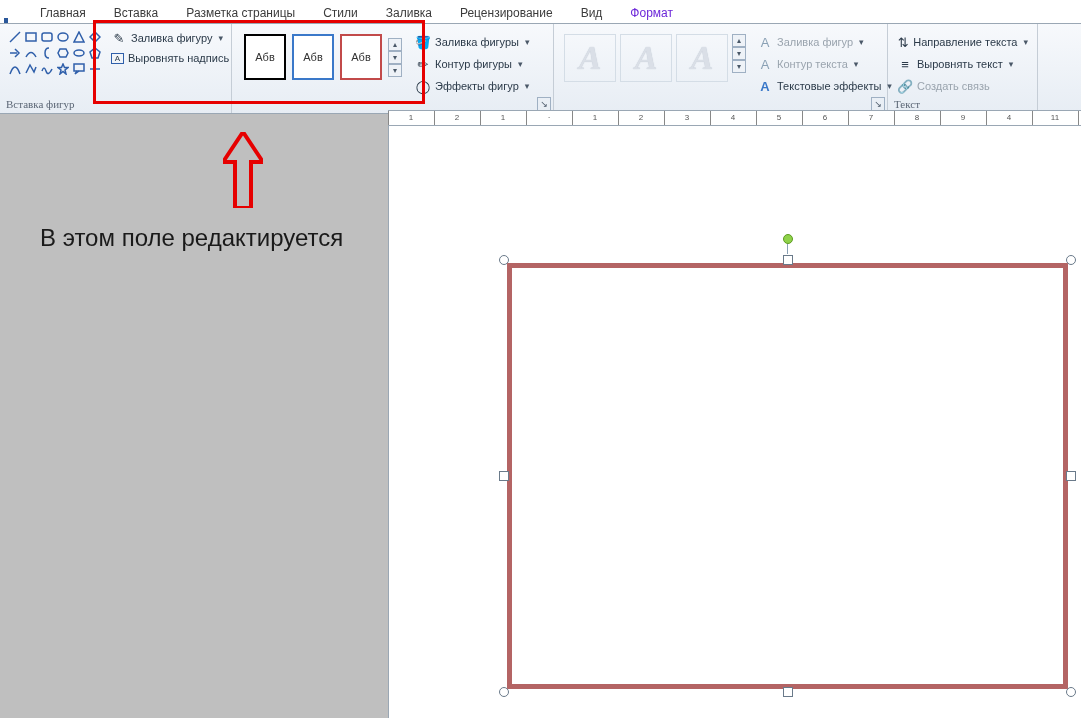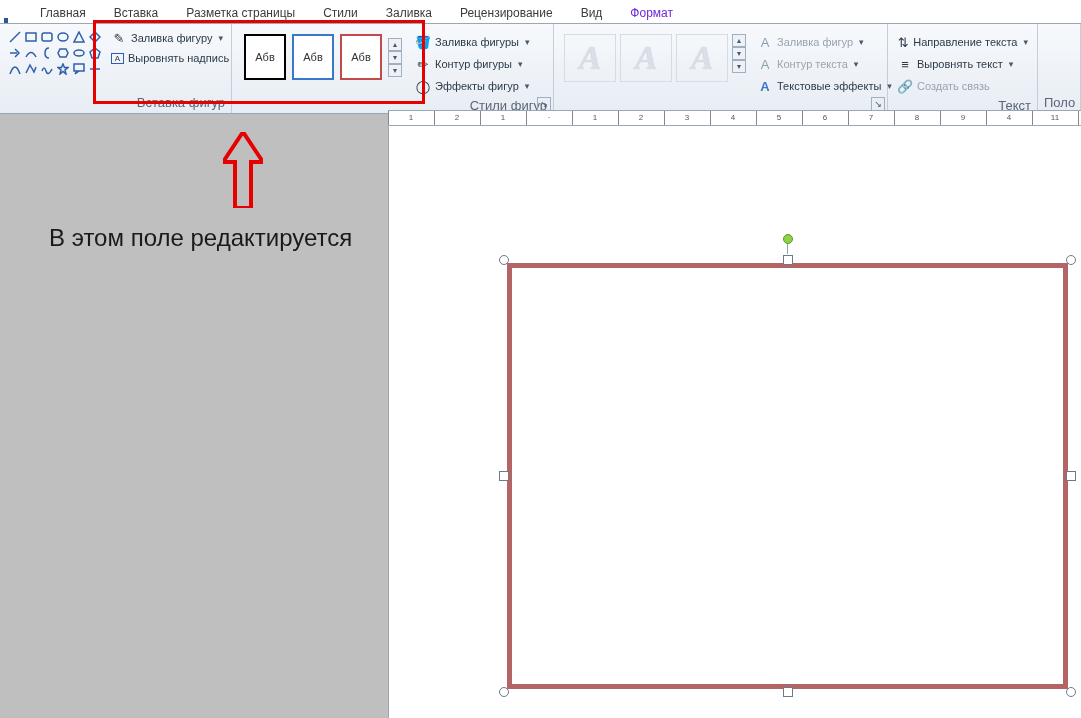--- a/index.html
+++ b/index.html
@@ -22,22 +22,23 @@
   .ribbon {
     display: flex; height: 90px;
     background: linear-gradient(#f7f9fc,#e7edf4);
     border-bottom: 1px solid #9aa7b4;
   }
   .group {
     display:flex; flex-direction:column; justify-content:space-between;
     border-right:1px solid #c5cdd6; padding:4px 6px 0; position:relative;
   }
   .group-label {
-    text-align:right; font-size:13px; color:#5b6675; padding:2px 0 3px;
+    text-align:left; font-size:11px; color:#5b6675; padding:2px 0 3px;
     white-space:nowrap;
+    font-family:Liberation Serif, serif;
   }
   .btn-row { display:flex; gap:4px; align-items:flex-start; }
   .small-btn {
     display:flex; align-items:center; gap:4px; font-size:11px;
     color:#2b3a49; padding:2px 3px; white-space:nowrap; cursor:default;
   }
   .small-btn .ico { width:16px; height:16px; display:inline-flex;
     align-items:center; justify-content:center; font-size:13px; }
   .drop-caret::after { content:"▾"; font-size:9px; margin-left:2px; color:#4a5868;}
 
@@ -97,21 +98,21 @@
   .ruler .nums span{ width:46px; text-align:center; }
 
   
   .doc-bg {
     position:absolute; left:388px; top:126px; width:693px; height:592px;
     background:#fff; box-shadow:inset 1px 0 0 #9aa7b4;
   }
 
   
   .annot-text{
-    position:absolute; left:49px; top:224px;
+    position:absolute; left:40px; top:224px;
     font-size:24px; color:#1a1a1a; white-space:nowrap;
   }
   .red-arrow{
     position:absolute; left:223px; top:132px;
   }
   .red-box-highlight{
     position:absolute; left:93px; top:20px; width:332px; height:84px;
     border:3px solid #e60000; pointer-events:none;
   }
 
@@ -293,21 +294,20 @@
         <div class="small-btn drop-caret">
           <span class="ico">✏</span>
           <span>Контур фигуры</span>
         </div>
         <div class="small-btn drop-caret">
           <span class="ico">◯</span>
           <span>Эффекты фигур</span>
         </div>
       </div>
     </div>
-    <div class="group-label">Стили фигур</div>
     <div class="dlg-launcher">↘</div>
   </div>
 
   <div class="group" style="width:334px">
     <div class="btn-row">
       <div class="wa-gallery">
         <div class="wa-thumb">A</div>
         <div class="wa-thumb">A</div>
         <div class="wa-thumb">A</div>
         <div class="gallery-scroll">
@@ -345,24 +345,20 @@
         <span>Выровнять текст</span>
       </div>
       <div class="small-btn disabled">
         <span class="ico">🔗</span>
         <span>Создать связь</span>
       </div>
     </div>
     <div class="group-label">Текст</div>
   </div>
 
-  <div class="group" style="width:43px">
-    <div style="height:60px"></div>
-    <div class="group-label">Поло</div>
-  </div>
 </div>
 
 <div class="red-box-highlight"></div>
 
 <svg class="red-arrow" width="40" height="76">
   <polygon points="20,0 40,30 28,30 28,76 12,76 12,30 0,30" fill="none" stroke="#e60000" stroke-width="4"></polygon>
 </svg>
 
 <div class="annot-text">В этом поле редактируется</div>
 

